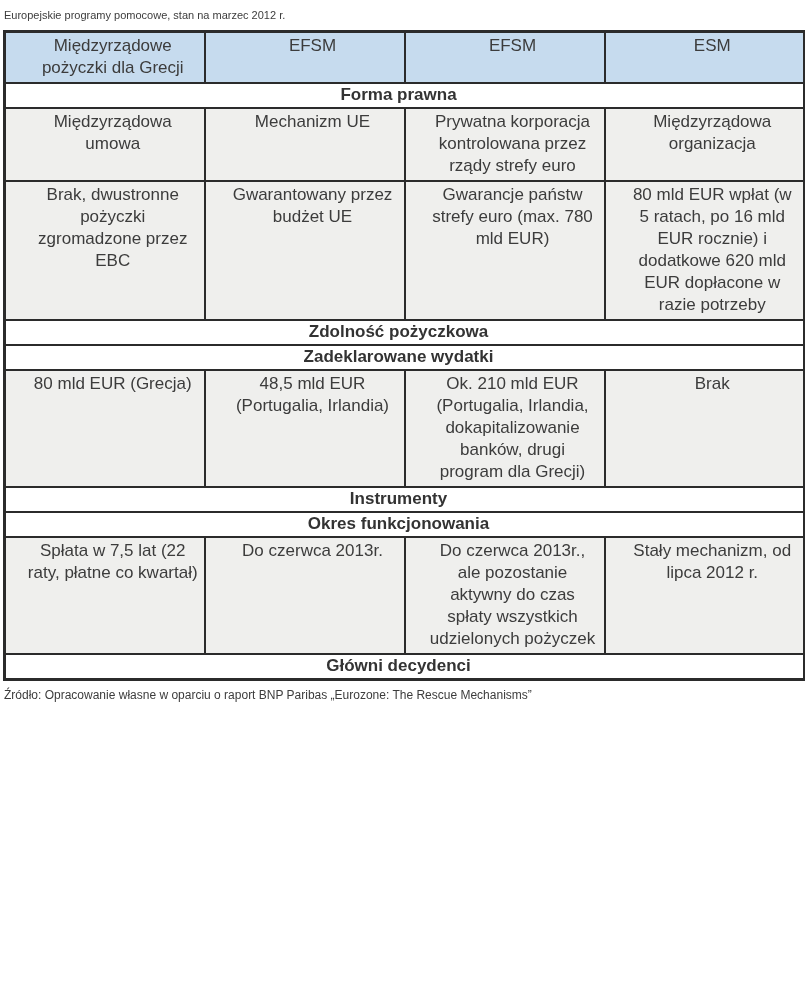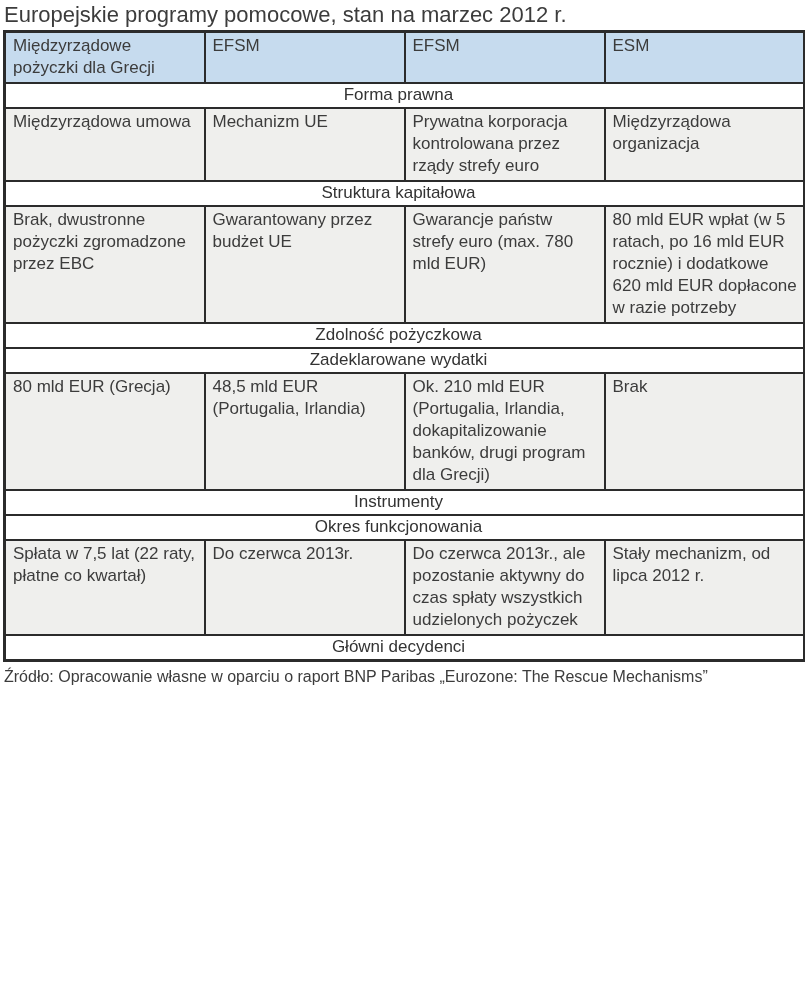--- a/index.html
+++ b/index.html
@@ -11,54 +11,55 @@
   }
   *{box-sizing:border-box;}
   html,body{margin:0;padding:0;}
   body{
     width:805px;height:993px;background:#ffffff;
     font-family:"Liberation Sans","DejaVu Sans",sans-serif;
     color:var(--text);
     overflow:hidden;
   }
   .title{
-    font-size:22px;line-height:22px;
+    font-size:11px;line-height:22px;
     margin:4px 16px 4px 4px;
     color:var(--text);
   }
   table.programs{
     border-collapse:collapse;
     table-layout:fixed;
     width:799px;
     margin-left:3px;
     border:3px solid var(--border);
   }
   table.programs col{width:200px;}
   table.programs td{
     border:2px solid var(--border);
     vertical-align:top;
-    padding:2px 5px 3px 7px;
+    padding:2px 5px 3px 21px;
     font-size:17px;
     line-height:22px;
     background:var(--cell-bg);
     word-wrap:break-word;
+    text-align:center;
   }
   tr.header-row td{
     background:var(--header-bg);
     height:48px;
   }
   tr.section-row td{
     background:var(--section-bg);
     text-align:center;
-    font-weight:normal;
+    font-weight:bold;
     padding:0 17px 1px 5px;
     color:#333333;
   }
   .source{
-    font-size:16px;
+    font-size:12px;
     line-height:23px;
     margin:3px 12px 0 4px;
     color:var(--text);
   }
 </style>
 </head>
 <body>
 
 <div class="title">Europejskie programy pomocowe, stan na marzec 2012 r.</div>
 
@@ -77,23 +78,20 @@
         <td>ESM</td>
       </tr>
       <tr class="section-row">
         <td colspan="4">Forma prawna</td>
       </tr>
       <tr class="data-row">
         <td>Międzyrządowa umowa</td>
         <td>Mechanizm UE</td>
         <td>Prywatna korporacja kontrolowana przez rządy strefy euro</td>
         <td>Międzyrządowa organizacja</td>
-      </tr>
-      <tr class="section-row">
-        <td colspan="4">Struktura kapitałowa</td>
       </tr>
       <tr class="data-row">
         <td>Brak, dwustronne pożyczki zgromadzone przez EBC</td>
         <td>Gwarantowany przez budżet UE</td>
         <td>Gwarancje państw strefy euro (max. 780 mld EUR)</td>
         <td>80 mld EUR wpłat (w 5 ratach, po 16 mld EUR rocznie) i dodatkowe 620 mld EUR dopłacone w razie potrzeby</td>
       </tr>
       <tr class="section-row">
         <td colspan="4">Zdolność pożyczkowa</td>
       </tr>

